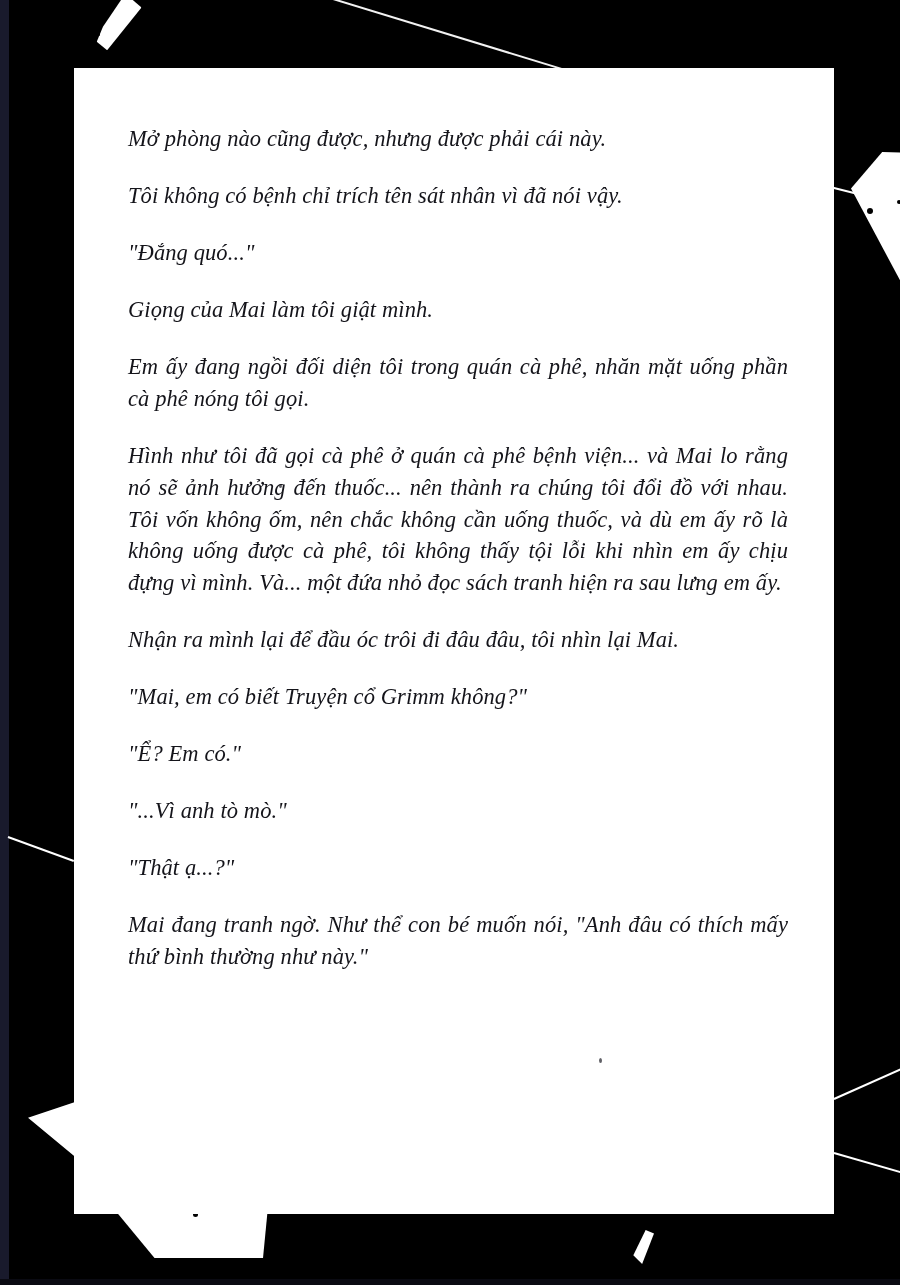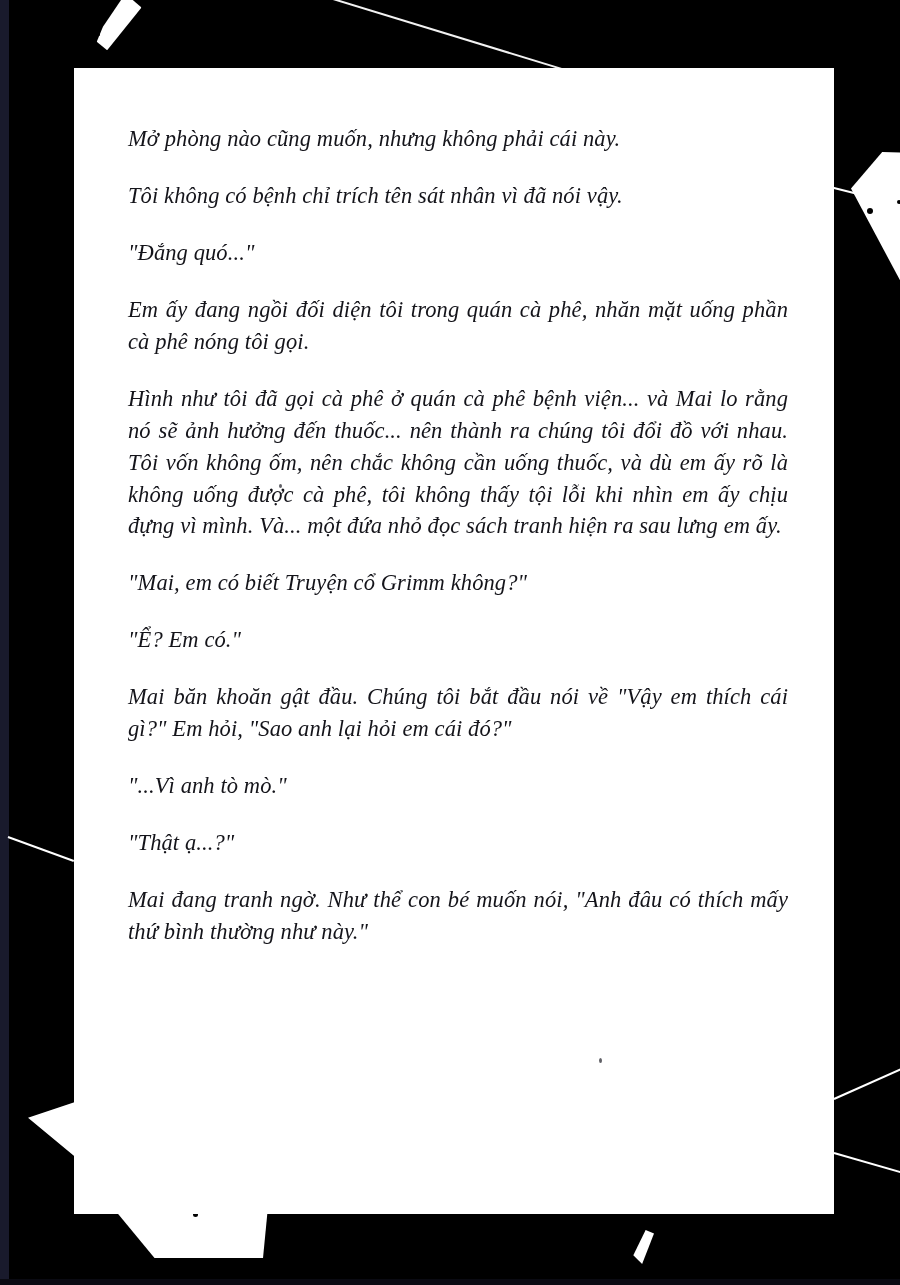--- a/index.html
+++ b/index.html
@@ -273,27 +273,28 @@
   <div class="line-left"></div>
   <div class="line-br-a"></div>
   <div class="line-br-b"></div>
 
   <div id="text-panel">
 
     <div class="speck" style="left:205px;top:416px;width:3px;height:4px;"></div>
     <div class="speck" style="left:525px;top:990px;width:3px;height:5px;"></div>
 
     <div id="text-body">
-      <p class="para plain">Mở phòng nào cũng muốn, nhưng không phải cái này.</p>
+      <p class="para plain">Mở phòng nào cũng được, nhưng được phải cái này.</p>
       <p class="para plain">Tôi không có bệnh chỉ trích tên sát nhân vì đã nói vậy.</p>
       <p class="para plain">"Đắng quó..."</p>
+      <p class="para plain">Giọng của Mai làm tôi giật mình.</p>
       <p class="para justify">Em ấy đang ngồi đối diện tôi trong quán cà phê, nhăn mặt uống phần cà phê nóng tôi gọi.</p>
       <p class="para justify">Hình như tôi đã gọi cà phê ở quán cà phê bệnh viện... và Mai lo rằng nó sẽ ảnh hưởng đến thuốc... nên thành ra chúng tôi đổi đồ với nhau. Tôi vốn không ốm, nên chắc không cần uống thuốc, và dù em ấy rõ là không uống được cà phê, tôi không thấy tội lỗi khi nhìn em ấy chịu đựng vì mình. Và... một đứa nhỏ đọc sách tranh hiện ra sau lưng em ấy.</p>
+      <p class="para plain">Nhận ra mình lại để đầu óc trôi đi đâu đâu, tôi nhìn lại Mai.</p>
       <p class="para plain">"Mai, em có biết Truyện cổ Grimm không?"</p>
       <p class="para plain">"Ể? Em có."</p>
-      <p class="para justify">Mai băn khoăn gật đầu. Chúng tôi bắt đầu nói về "Vậy em thích cái gì?" Em hỏi, "Sao anh lại hỏi em cái đó?"</p>
       <p class="para plain">"...Vì anh tò mò."</p>
       <p class="para plain">"Thật ạ...?"</p>
       <p class="para justify">Mai đang tranh ngờ. Như thể con bé muốn nói, "Anh đâu có thích mấy thứ bình thường như này."</p>
     </div>
   </div>
 
 </div>
 
 </body></html>

